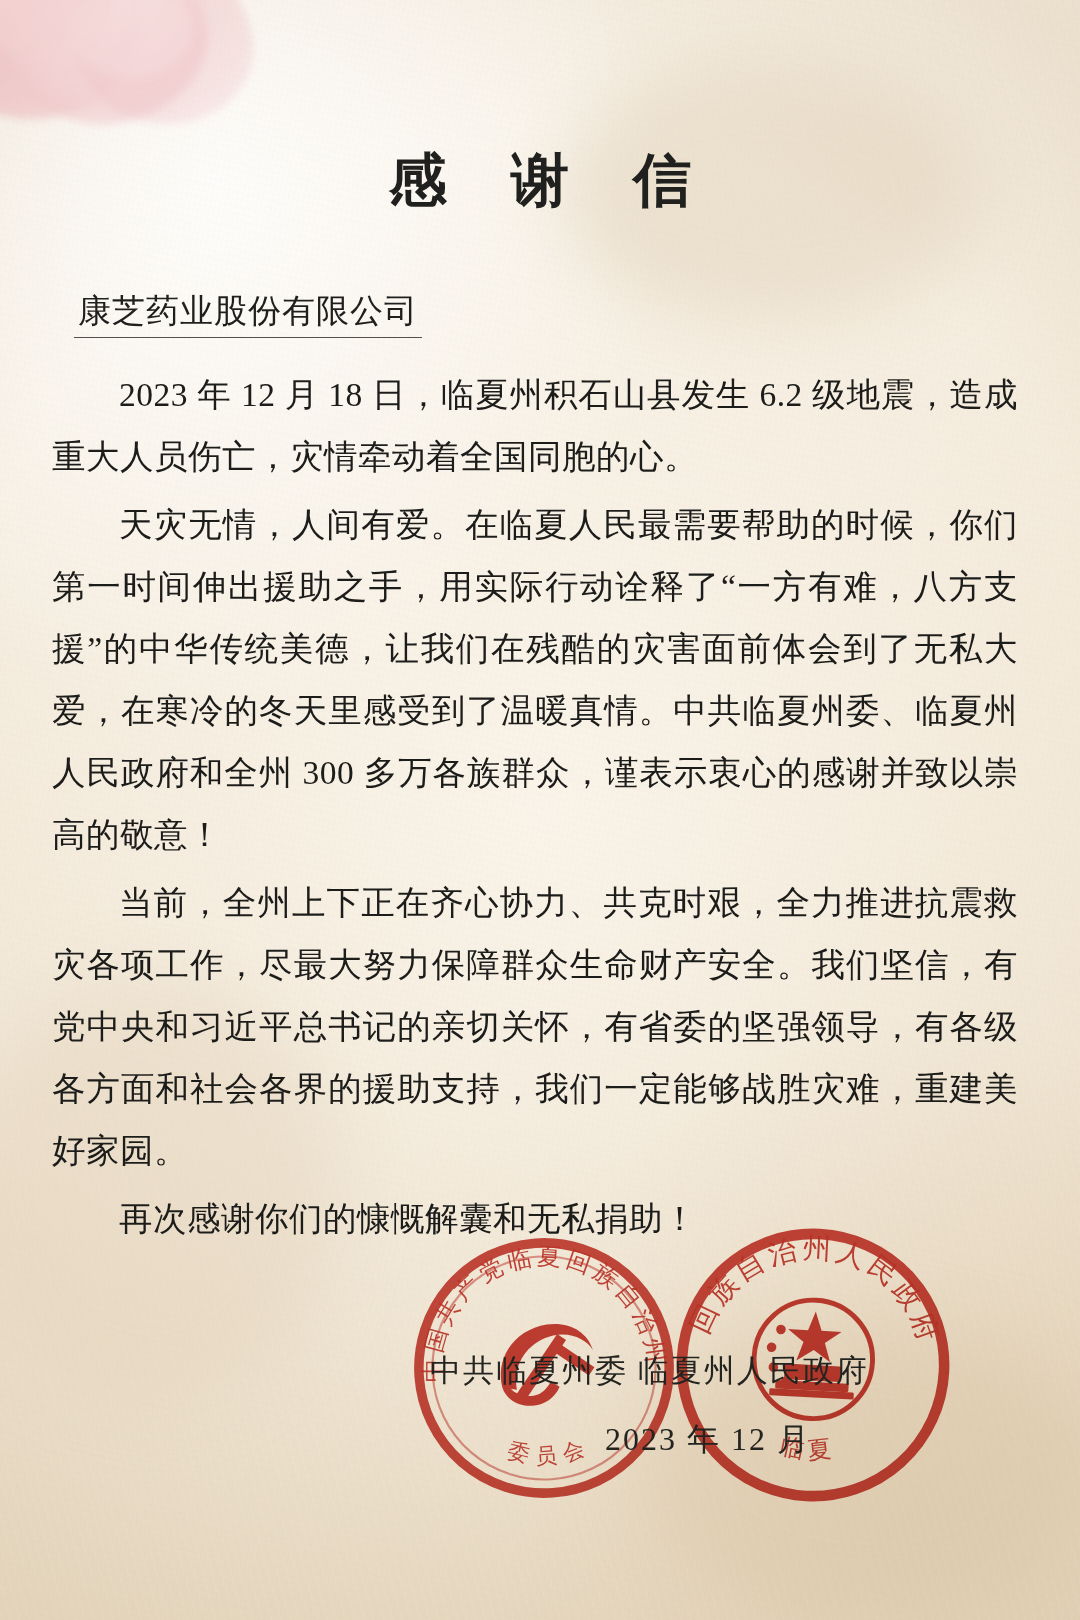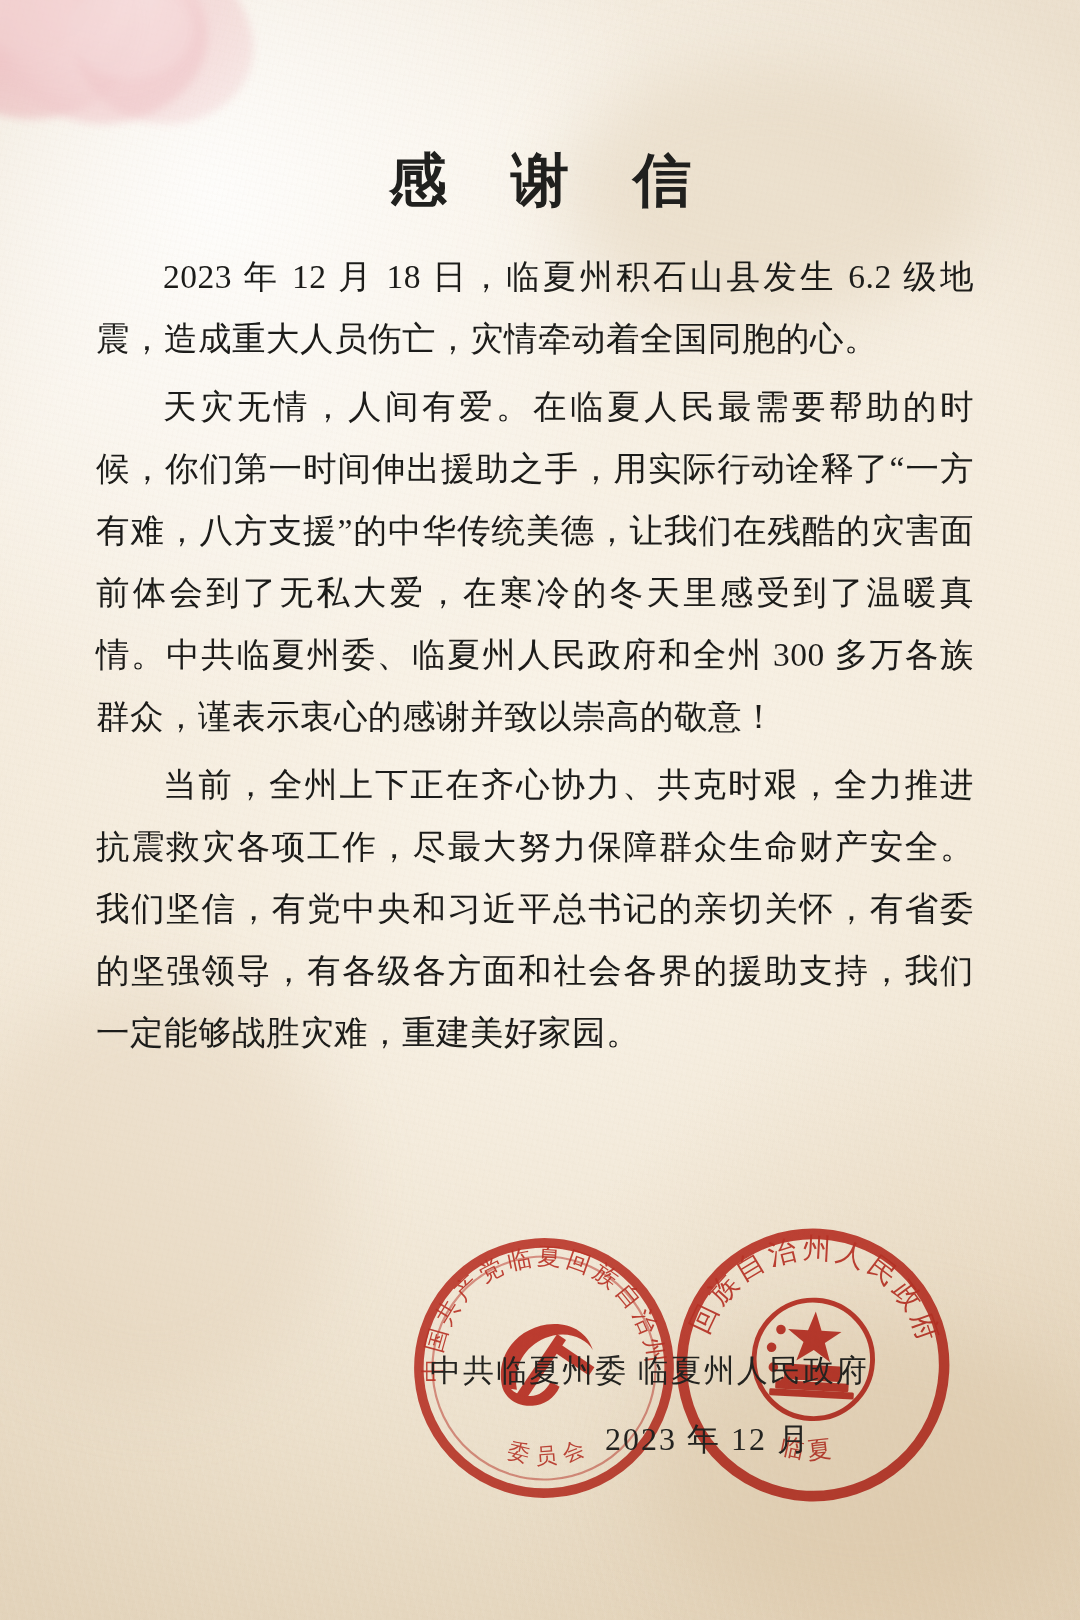--- a/index.html
+++ b/index.html
@@ -51,21 +51,21 @@
     width: 380px;
     height: 300px;
     pointer-events: none;
     opacity: .72;
   }
 
   
   .doc {
     position: absolute;
     inset: 0;
-    padding: 0 80px;
+    padding: 0 36px;
     box-sizing: border-box;
     border-radius: 26px;
   }
   .title {
     margin: 0;
     padding-top: 142px;
     text-align: center;
     font-size: 58px;
     font-weight: bold;
     letter-spacing: 22px;
@@ -183,25 +183,29 @@
     <path d="M120,-30 C200,-34 268,10 282,74 C292,122 250,164 196,164 C140,164 100,120 100,64 Z" fill="url(#pet1)" opacity="0.55"></path>
     <ellipse cx="70" cy="40" rx="72" ry="56" fill="#f2c7cb" opacity="0.55"></ellipse>
     <ellipse cx="160" cy="70" rx="62" ry="48" fill="#f5d5d8" opacity="0.45"></ellipse>
   </g>
 </svg>
 
 <div class="doc">
 
   <h1 class="title">感 谢 信</h1>
 
+  <div class="addressee-wrap">
+    <span class="addressee">康芝药业股份有限公司</span>
+  </div>
 
   <div class="body-text">
     <p class="para">2023 年 12 月 18 日，临夏州积石山县发生 6.2 级地震，造成重大人员伤亡，灾情牵动着全国同胞的心。</p>
     <p class="para">天灾无情，人间有爱。在临夏人民最需要帮助的时候，你们第一时间伸出援助之手，用实际行动诠释了“一方有难，八方支援”的中华传统美德，让我们在残酷的灾害面前体会到了无私大爱，在寒冷的冬天里感受到了温暖真情。中共临夏州委、临夏州人民政府和全州 300 多万各族群众，谨表示衷心的感谢并致以崇高的敬意！</p>
     <p class="para">当前，全州上下正在齐心协力、共克时艰，全力推进抗震救灾各项工作，尽最大努力保障群众生命财产安全。我们坚信，有党中央和习近平总书记的亲切关怀，有省委的坚强领导，有各级各方面和社会各界的援助支持，我们一定能够战胜灾难，重建美好家园。</p>
+    <p class="para">再次感谢你们的慷慨解囊和无私捐助！</p>
   </div>
 
   <div class="sign-block">
 
     <div class="seal seal-left">
       <svg viewBox="0 0 200 200">
         <defs>
           <path id="arcL" d="M 24,100 A 76,76 0 0 1 176,100"></path>
           <path id="arcLb" d="M 30,100 A 70,70 0 0 0 170,100"></path>
         </defs>

